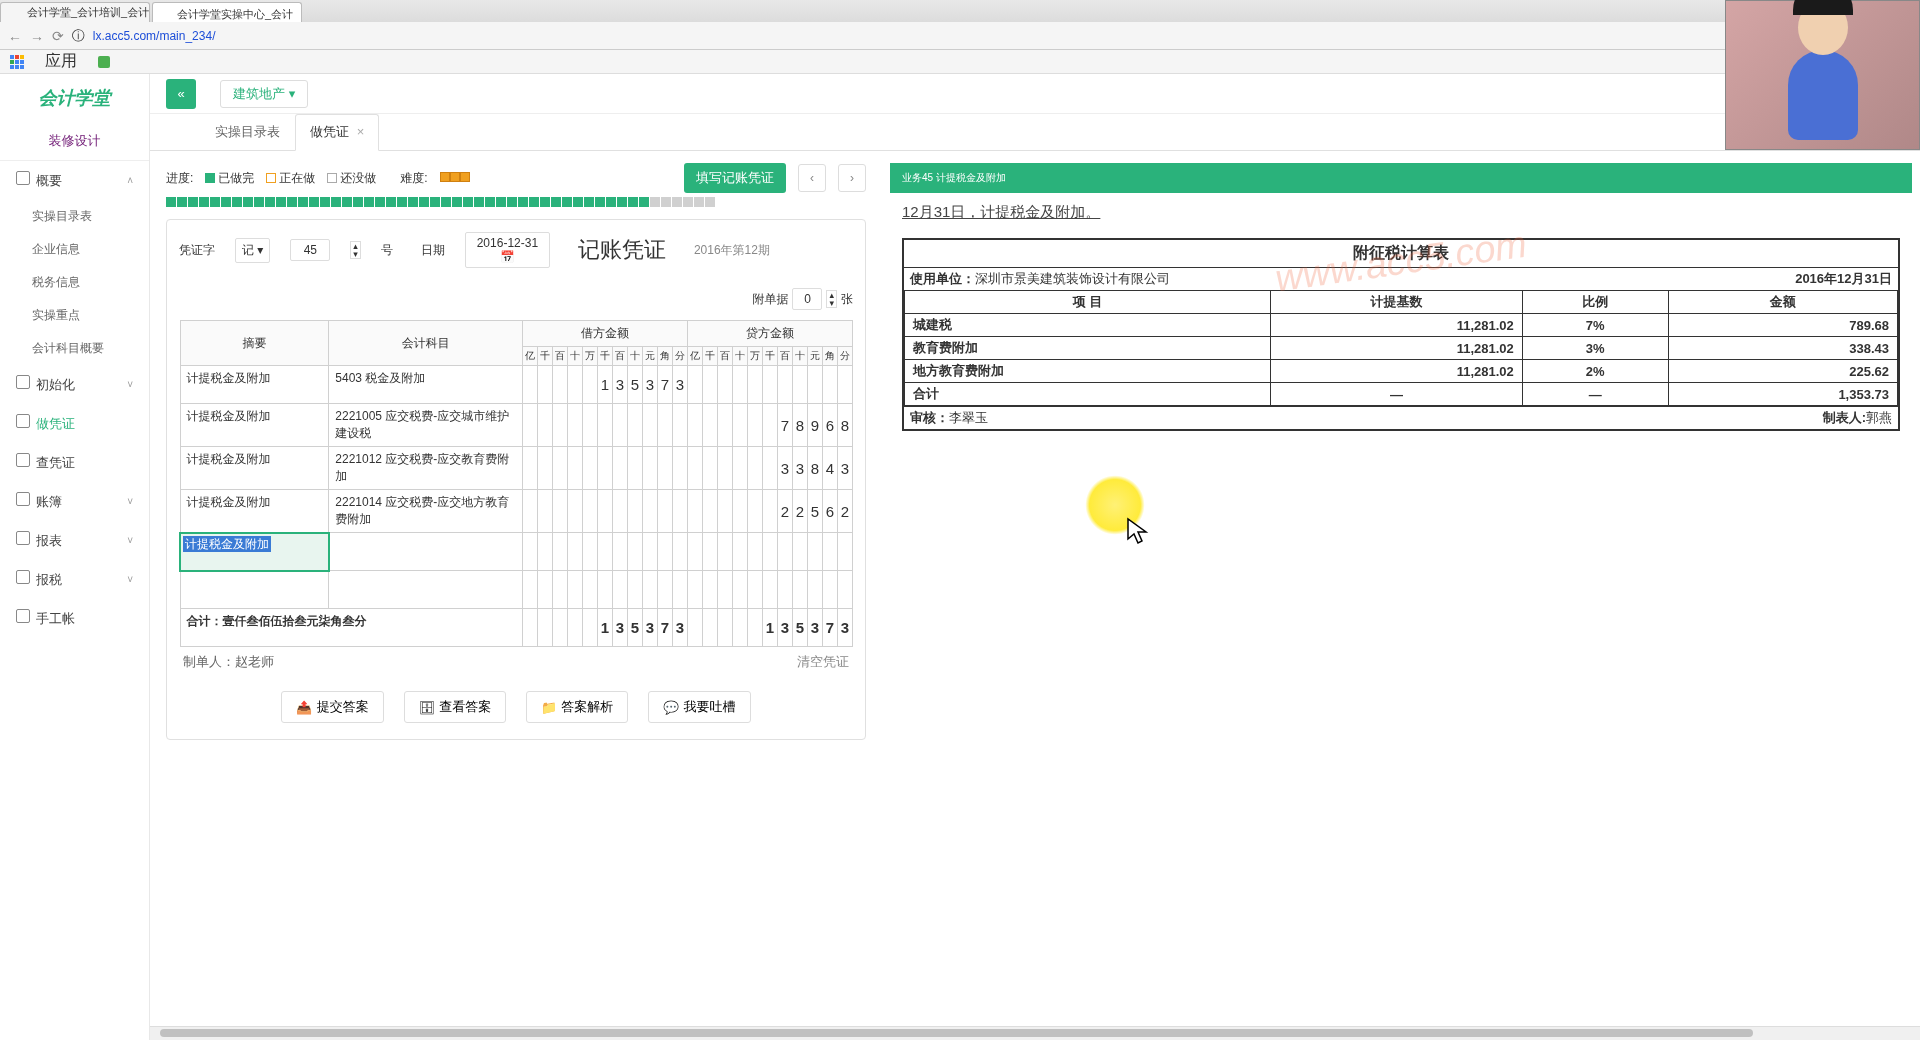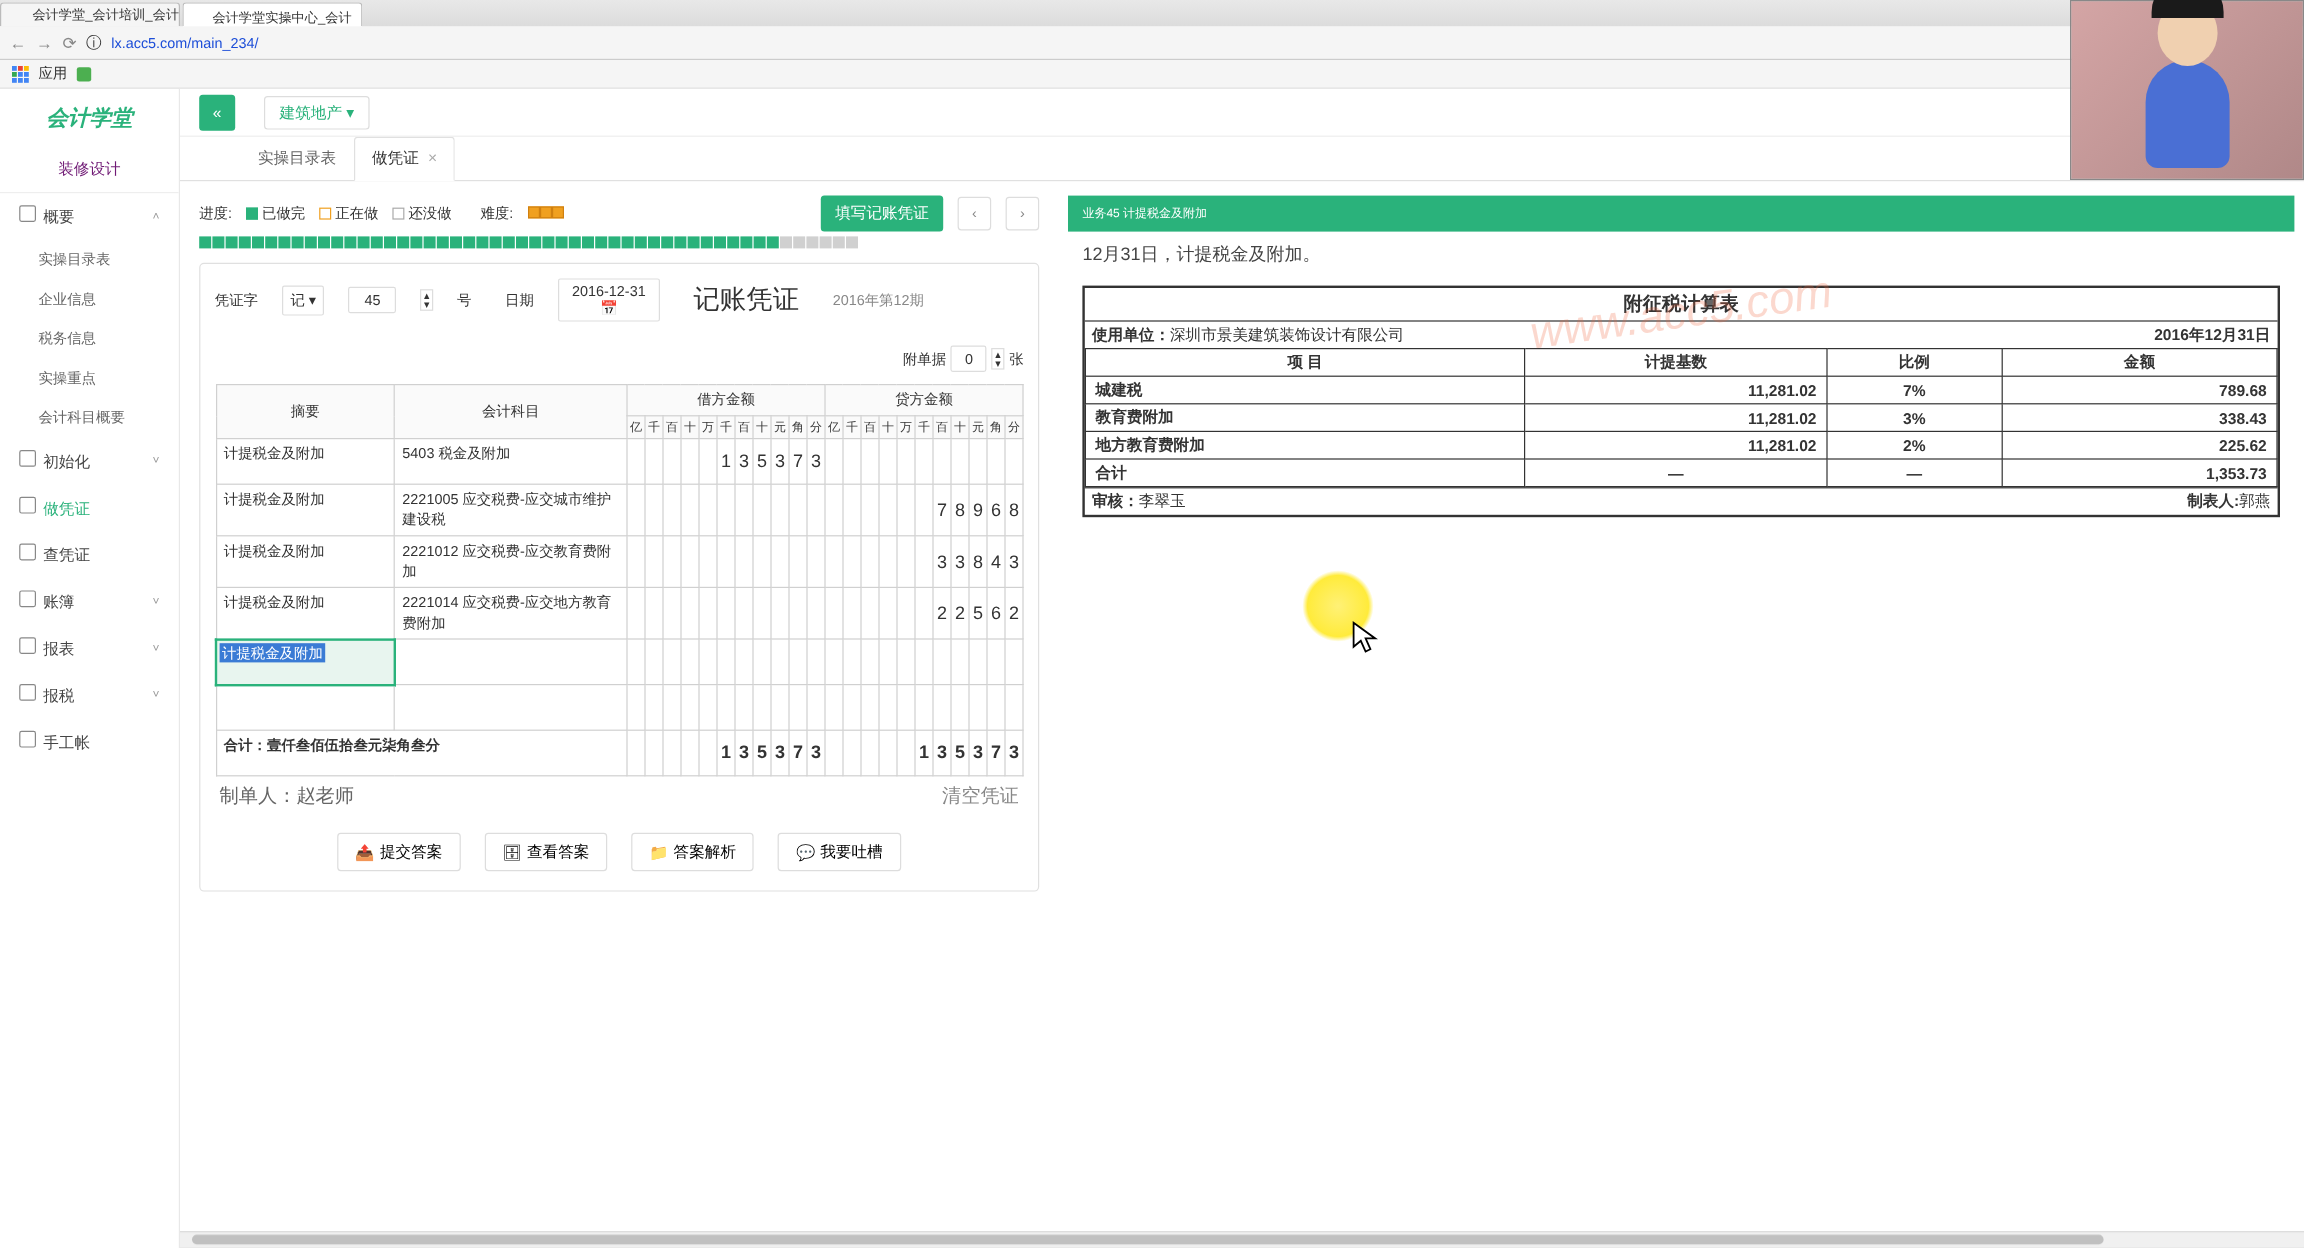--- a/index.html
+++ b/index.html
@@ -7,21 +7,21 @@
 
 
 .browser-chrome { height: 22px; background: linear-gradient(#e8e8e8, #dcdcdc); display: flex; align-items: flex-end; }
 .tab { height: 20px; background: #f5f5f5; border: 1px solid #bbb; border-bottom: none; border-radius: 3px 3px 0 0; padding: 2px 24px; margin-right: 2px; font-size: 11px; display: flex; align-items: flex-start; gap: 2px; max-width: 150px; overflow: hidden; white-space: nowrap; }
 .tab.active { background: #fff; flex-direction: column; }
 .tab .favicon { width: 12px; height: 12px; background: #4caf50; border-radius: 2px; display: inline-block; }
 .tab .close-x { color: #888; font-size: 10px; }
 .addr-bar { height: 28px; background: #f5f5f5; border-bottom: 1px solid #ccc; display: flex; align-items: center; padding: 0 8px; gap: 8px; }
 .nav-btn { color: #888; font-size: 14px; }
 .url { flex: 1; font-size: 12px; color: #1d4ed8; }
-.bookmarks-bar { height: 24px; background: #f5f5f5; border-bottom: 1px solid #ddd; display: flex; align-items: center; padding: 0 10px; gap: 8px; font-size: 12px; }
+.bookmarks-bar { height: 24px; background: #f5f5f5; border-bottom: 1px solid #ddd; display: flex; align-items: center; padding: 0 10px; gap: 21px; font-size: 16px; }
 .apps-icon { width: 14px; height: 14px; display: inline-grid; grid-template-columns: repeat(3,1fr); grid-template-rows: repeat(3,1fr); gap: 1px; }
 .apps-icon span { background: #4285f4; }
 .apps-icon span:nth-child(2){background:#ea4335;} .apps-icon span:nth-child(3){background:#fbbc05;}
 .apps-icon span:nth-child(4){background:#34a853;} .apps-icon span:nth-child(5){background:#4285f4;}
 
 
 .app { display: flex; height: calc(100vh - 74px); }
 .sidebar { width: 150px; background: #fff; border-right: 1px solid #e8e8e8; overflow-y: auto; }
 .sidebar-logo { height: 48px; display: flex; align-items: center; justify-content: center; font-weight: bold; font-size: 18px; color: #2ab27b; font-style: italic; }
 .sidebar-section { padding: 10px 16px; font-size: 13px; border-bottom: 1px solid #eee; }
@@ -71,29 +71,29 @@
 .voucher-table th, .voucher-table td { border: 1px solid #d0d0d0; padding: 4px; }
 .voucher-table th { background: #fafafa; font-weight: 500; }
 .summary-col { width: 150px; }
 .account-col { width: 195px; }
 .amount-group th { padding: 2px; font-size: 10px; text-align: center; }
 .digit-row td.d { width: 14px; text-align: center; font-size: 15px; padding: 0; height: 38px; font-family: Arial; }
 .digit-row td.summary, .digit-row td.account { font-size: 12px; text-align: left; padding: 4px 6px; vertical-align: top; }
 .active-input { border: 2px solid #2ab27b !important; background: #e8f5ef; padding: 2px !important; }
 .active-input span { background: #3a7bd5; color: #fff; padding: 1px 2px; }
 .total-row td { font-weight: 700; }
-.maker-row { display: flex; justify-content: space-between; padding: 6px 4px; font-size: 16px; color: #666; }
+.maker-row { display: flex; justify-content: space-between; padding: 6px 4px; font-size: 13px; color: #666; }
 .clear-link { color: #888; cursor: pointer; }
 
 .action-btns { display: flex; gap: 20px; justify-content: center; padding: 14px 0 4px; }
 .action-btn { border: 1px solid #ddd; background: #fff; padding: 6px 14px; border-radius: 3px; cursor: pointer; font-size: 13px; display: flex; align-items: center; gap: 4px; }
 
 .side-panel { flex: 1; }
 .task-header { background: #2ab27b; color: #fff; padding: 8px 12px; font-size: 10px; font-weight: 500; }
-.task-desc { padding: 10px 12px; font-size: 15px; color: #444; }
+.task-desc { padding: 10px 12px; font-size: 15px; color: #444; text-decoration: underline; }
 .attach-table { border: 2px solid #333; margin: 6px 12px; position: relative; }
 .watermark { position: absolute; top: 0; left: 50%; transform: translateX(-50%) rotate(-8deg); font-size: 38px; color: rgba(240, 100, 60, 0.25); font-style: italic; pointer-events: none; white-space: nowrap; text-align: center; font-family: Arial; font-weight: 300; }
 .attach-title { text-align: center; font-weight: bold; font-size: 16px; padding: 3px; }
 .attach-meta { display: flex; justify-content: space-between; padding: 2px 6px; font-size: 13px; border-top: 1px solid #333; }
 .atbl { width: 100%; border-collapse: collapse; font-size: 13px; border-top: 1px solid #333; }
 .atbl th, .atbl td { border: 1px solid #333; padding: 2px 8px; text-align: center; }
 .atbl td:first-child { text-align: left; }
 .atbl .total td { font-weight: bold; }
 .atbl td.num { text-align: right; font-weight: bold; }
 

